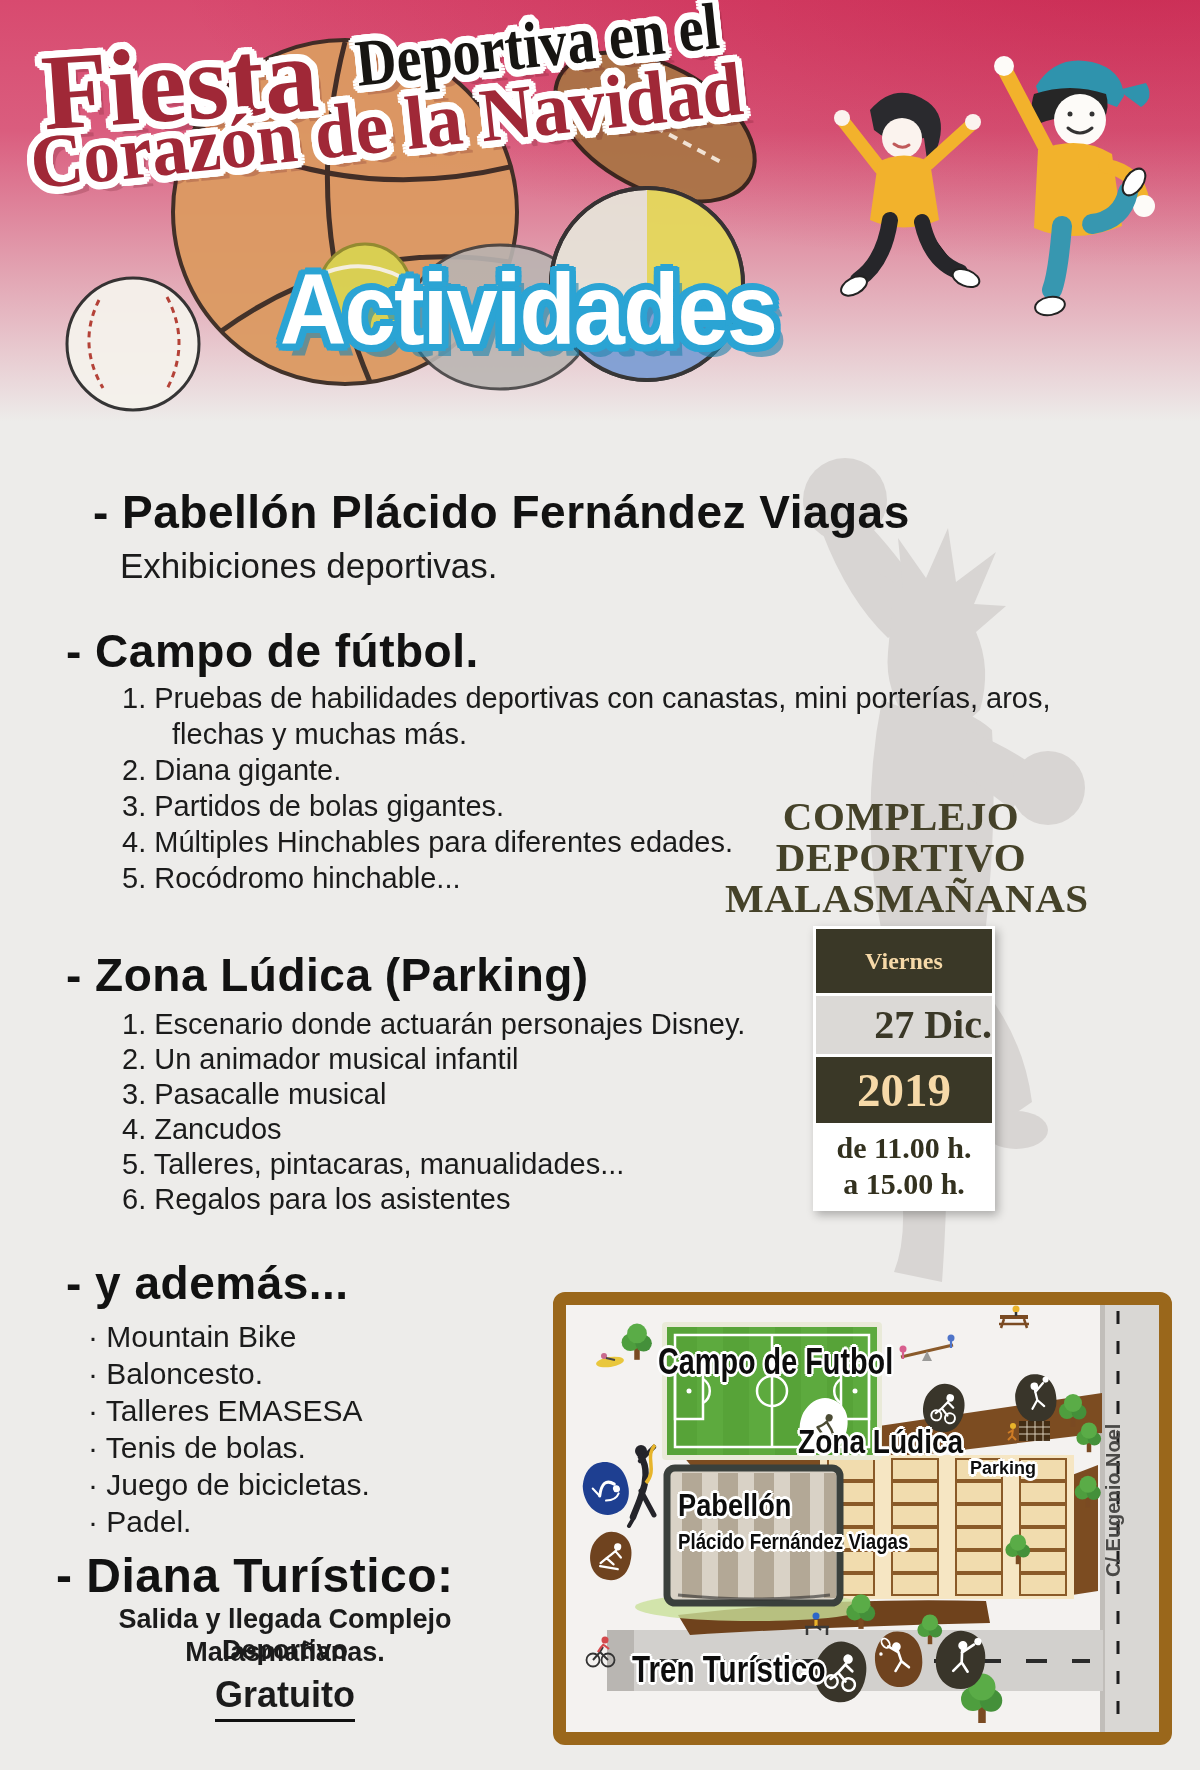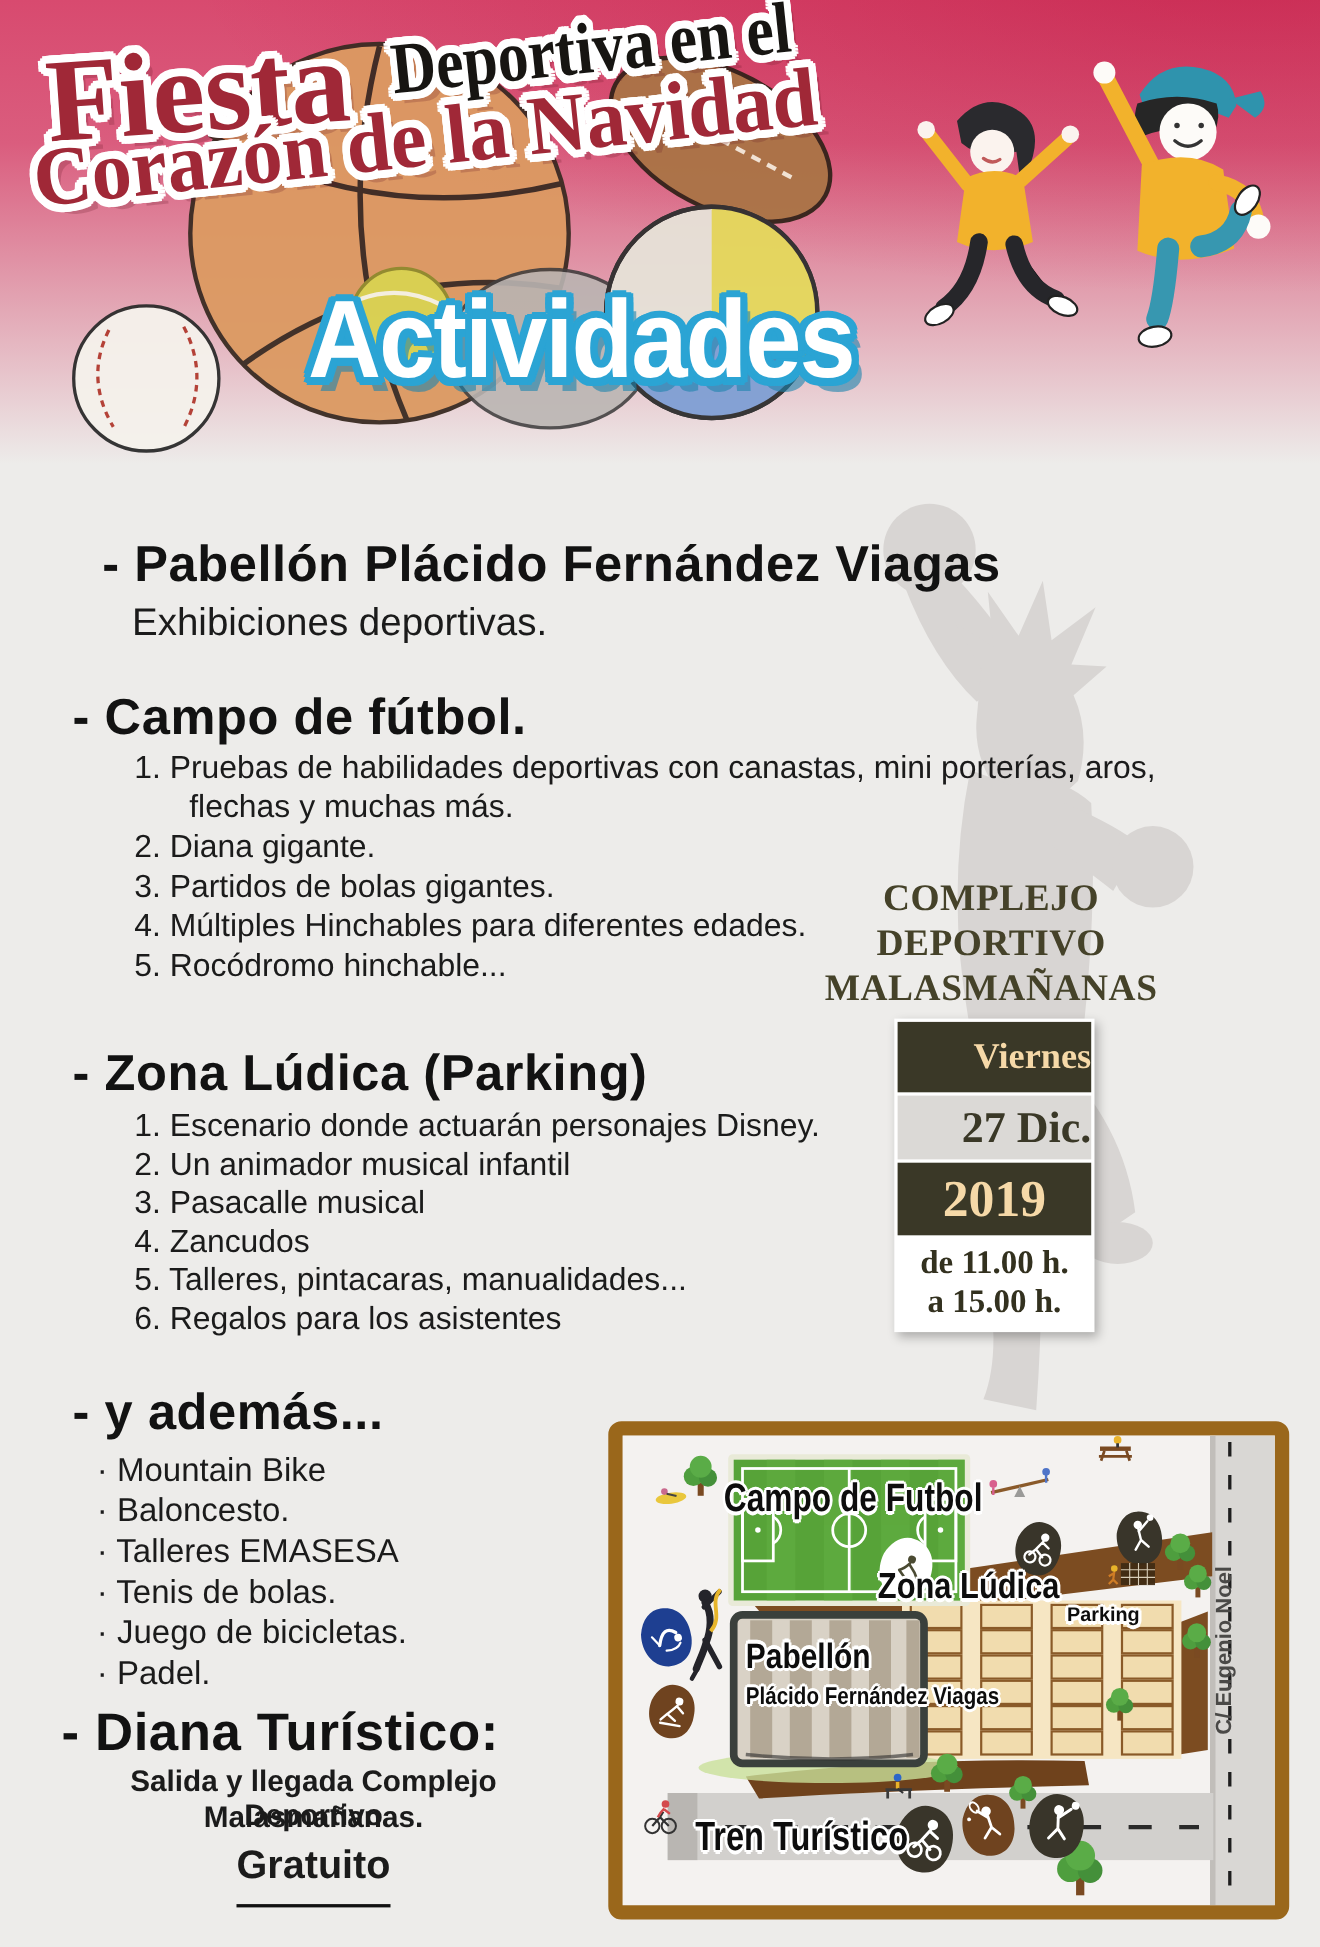--- a/index.html
+++ b/index.html
@@ -36,44 +36,44 @@
        4px 7px 0 #2ba4d4,-4px 7px 0 #2ba4d4,10px 12px 0 rgba(29,132,173,.6);}
 
   
   .h1{z-index:5;font-weight:bold;font-size:46px;letter-spacing:.5px;white-space:nowrap;color:#121212;}
   .sub{z-index:5;font-size:35px;white-space:nowrap;color:#1b1b1b;}
   .li{z-index:5;font-size:29px;white-space:nowrap;color:#1b1b1b;}
   .li30{font-size:30px;}
 
   
   .venue{left:725px;top:796px;width:352px;z-index:5;text-align:center;
-     font-family:"Liberation Serif",serif;font-weight:bold;font-size:34px;line-height:41px;
+     font-family:"Liberation Serif",serif;font-weight:bold;font-size:41px;line-height:41px;
      color:#454229;letter-spacing:.5px;}
   .datebox{left:813px;top:926px;width:176px;z-index:5;background:#fff;padding:3px;
      box-shadow:3px 4px 9px rgba(0,0,0,.28);display:flex;flex-direction:column;gap:3px;
      font-family:"Liberation Serif",serif;font-weight:bold;text-align:center;}
-  .db-day{background:#3a3827;color:#f6d9a8;font-size:33px;line-height:64px;height:64px;text-align:right;}
+  .db-day{background:#3a3827;color:#f6d9a8;font-size:24px;line-height:64px;height:64px;}
   .db-date{background:#dbd9d6;color:#3a3827;font-size:40px;line-height:58px;height:58px;text-align:right;}
   .db-year{background:#3a3827;color:#f6d9a8;font-size:47px;line-height:66px;height:66px;}
   .db-time{background:#fff;color:#33311f;font-size:30px;line-height:36px;padding:4px 0 6px 0;}
 
   
   .map{left:553px;top:1292px;width:619px;height:453px;z-index:6;background:#f4f2f0;
      border:13px solid #9a671b;border-radius:12px;box-shadow:0 0 0 2px #b98b3e inset;box-sizing:border-box;}
   .map-inner{position:absolute;left:0;top:0;width:593px;height:427px;overflow:hidden;}
   .map-label{position:absolute;font-weight:bold;color:#0d0d0d;white-space:nowrap;z-index:2;
      text-shadow:3px 0 0 #fff,-3px 0 0 #fff,0 3px 0 #fff,0 -3px 0 #fff,
        2px 2px 0 #fff,-2px 2px 0 #fff,2px -2px 0 #fff,-2px -2px 0 #fff;}
   .cx8{transform:scaleX(.8);transform-origin:left top;}
   .cx85{transform:scaleX(.85);transform-origin:left top;}
   #lbl-street{position:absolute;left:536px;top:272px;width:170px;font-weight:bold;font-size:20px;
      color:#4a4947;transform:rotate(-90deg);transform-origin:0 0;white-space:nowrap;z-index:2;}
   .map-svg{position:absolute;left:0;top:0;z-index:1;}
 
-  .underline{border-bottom:3px solid #111;padding-bottom:16px;margin-top:23px;}
+  .underline{border-bottom:3px solid #111;padding-bottom:4px;margin-top:23px;}
   .center-block{text-align:center;}
 </style>
 </head>
 <body>
 
 <div class="poster">
 
   <div class="abs header-bg"></div>
   <div class="abs header-bg2"></div>
 

